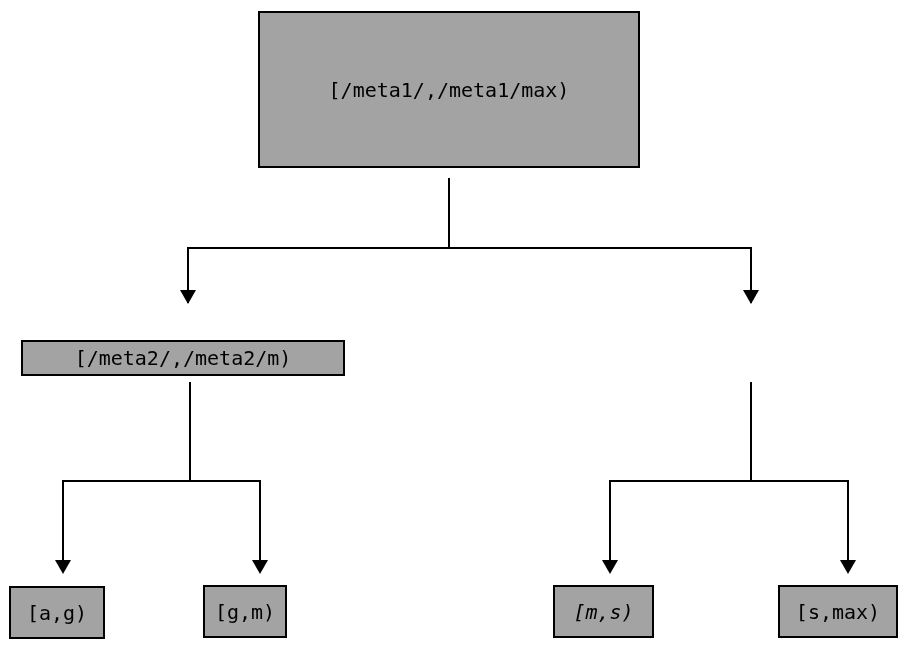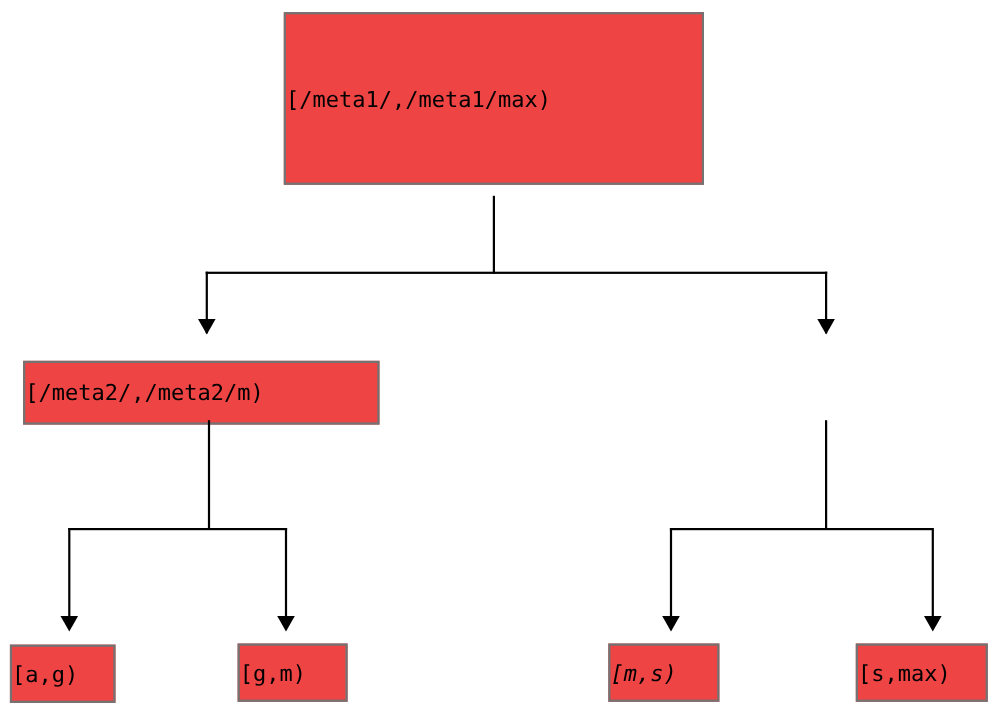--- a/index.html
+++ b/index.html
@@ -11,24 +11,25 @@
     position: relative;
     width: 912px;
     height: 652px;
     background: #ffffff;
     overflow: hidden;
     font-family: "DejaVu Sans Mono", "Liberation Mono", monospace;
   }
   .node {
     position: absolute;
     box-sizing: border-box;
-    border: 2px solid #737373;
-    background: #ef4444;
+    border: 2px solid #000000;
+    background: #a3a3a3;
     display: flex;
     align-items: center;
+    justify-content: center;
     color: #000000;
     white-space: pre;
     letter-spacing: 0px;
   }
   .node-label {
     font-family: "DejaVu Sans Mono", "Liberation Mono", monospace;
     font-size: 20px;
     line-height: 20px;
     color: #000000;
     white-space: pre;
@@ -61,21 +62,21 @@
     <span class="node-label">[/meta1/,/meta1/max)</span>
   </div>
 
   <div class="edge-v" style="left:448px; top:178px; height:71px;"></div>
   <div class="edge-h" style="left:187px; top:247px; width:565px;"></div>
   <div class="edge-v" style="left:187px; top:247px; height:56px;"></div>
   <div class="arrowhead" style="left:180px; top:290px;"></div>
   <div class="edge-v" style="left:750px; top:247px; height:56px;"></div>
   <div class="arrowhead" style="left:743px; top:290px;"></div>
 
-  <div class="node" style="left:21px; top:328px; width:324px; height:58px;">
+  <div class="node" style="left:21px; top:340px; width:324px; height:36px;">
     <span class="node-label">[/meta2/,/meta2/m)</span>
   </div>
 
 
   <div class="edge-v" style="left:189px; top:382px; height:99px;"></div>
   <div class="edge-h" style="left:62px; top:480px; width:199px;"></div>
   <div class="edge-v" style="left:62px; top:480px; height:82px;"></div>
   <div class="arrowhead" style="left:55px; top:560px;"></div>
   <div class="edge-v" style="left:259px; top:480px; height:82px;"></div>
   <div class="arrowhead" style="left:252px; top:560px;"></div>
@@ -84,21 +85,21 @@
   <div class="edge-h" style="left:609px; top:480px; width:239px;"></div>
   <div class="edge-v" style="left:609px; top:480px; height:82px;"></div>
   <div class="arrowhead" style="left:602px; top:560px;"></div>
   <div class="edge-v" style="left:847px; top:480px; height:82px;"></div>
   <div class="arrowhead" style="left:840px; top:560px;"></div>
 
   <div class="node" style="left:9px; top:586px; width:96px; height:53px;">
     <span class="node-label">[a,g)</span>
   </div>
 
-  <div class="node" style="left:216px; top:585px; width:100px; height:53px;">
+  <div class="node" style="left:203px; top:585px; width:84px; height:53px;">
     <span class="node-label">[g,m)</span>
   </div>
 
   <div class="node" style="left:553px; top:585px; width:101px; height:53px;font-style:italic;">
     <span class="node-label">[m,s)</span>
   </div>
 
   <div class="node" style="left:778px; top:585px; width:120px; height:53px;">
     <span class="node-label">[s,max)</span>
   </div>

